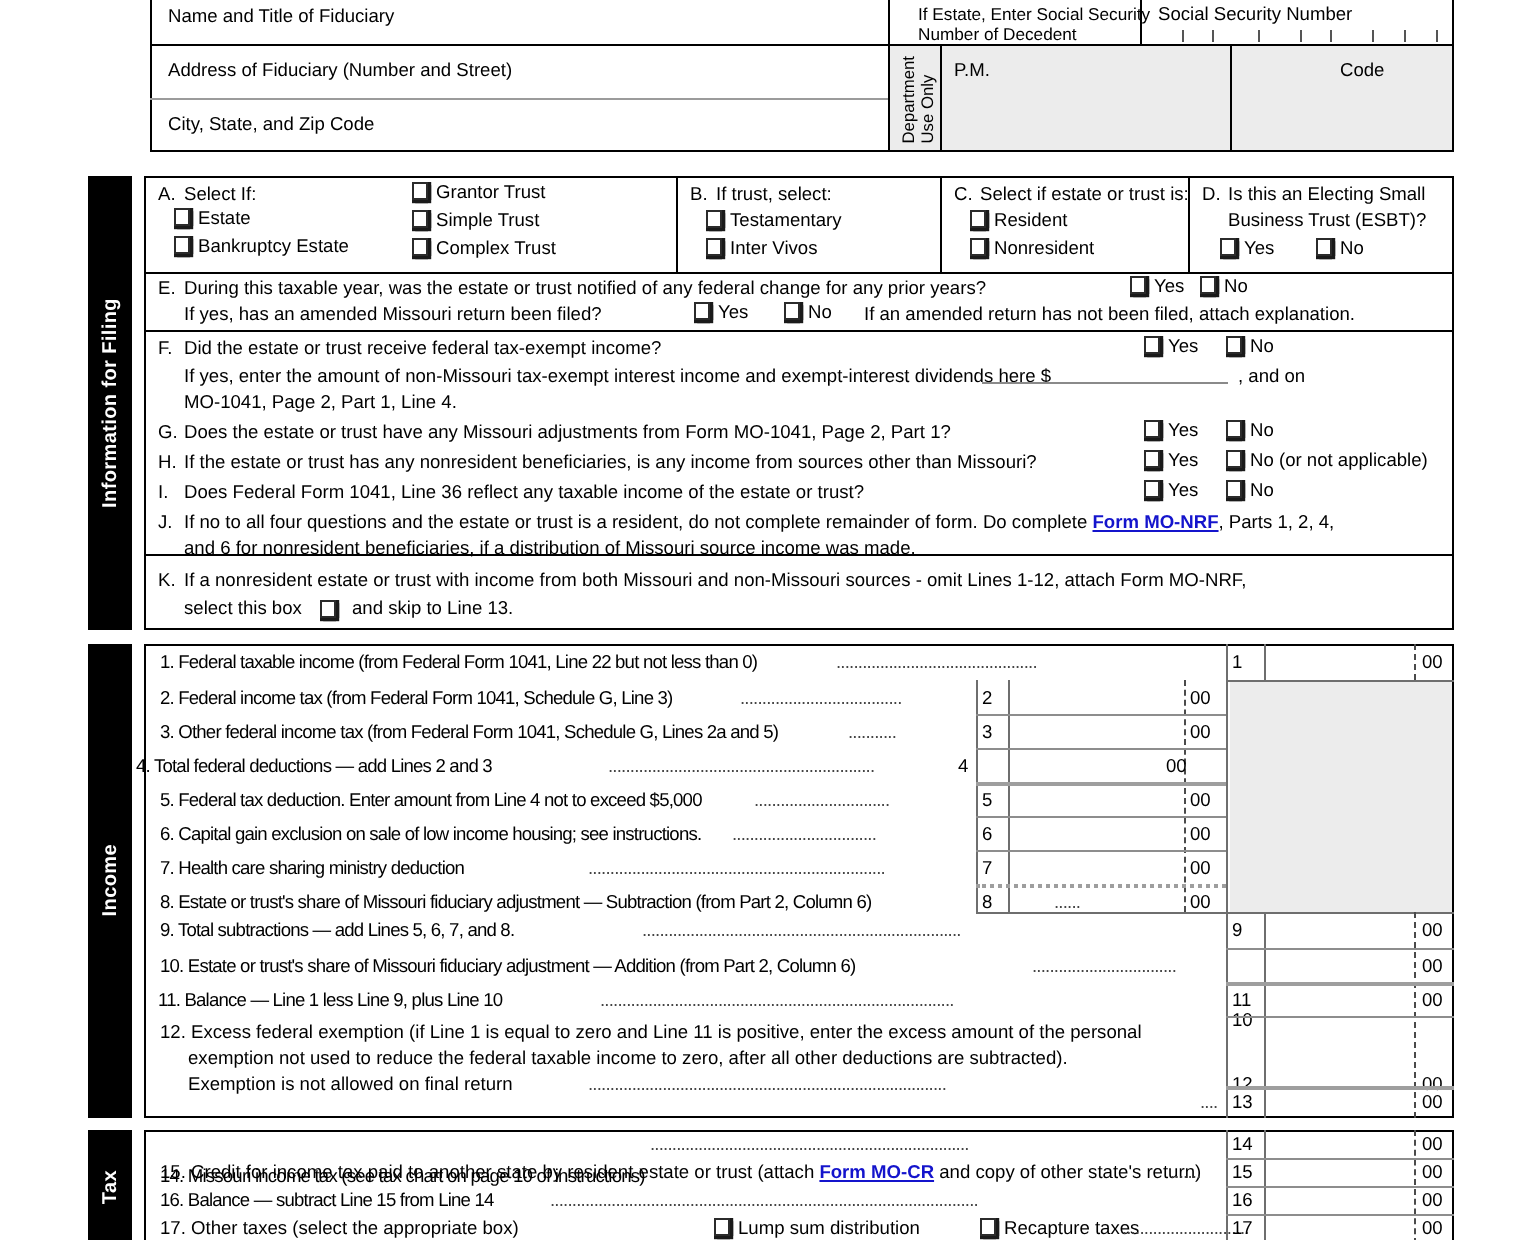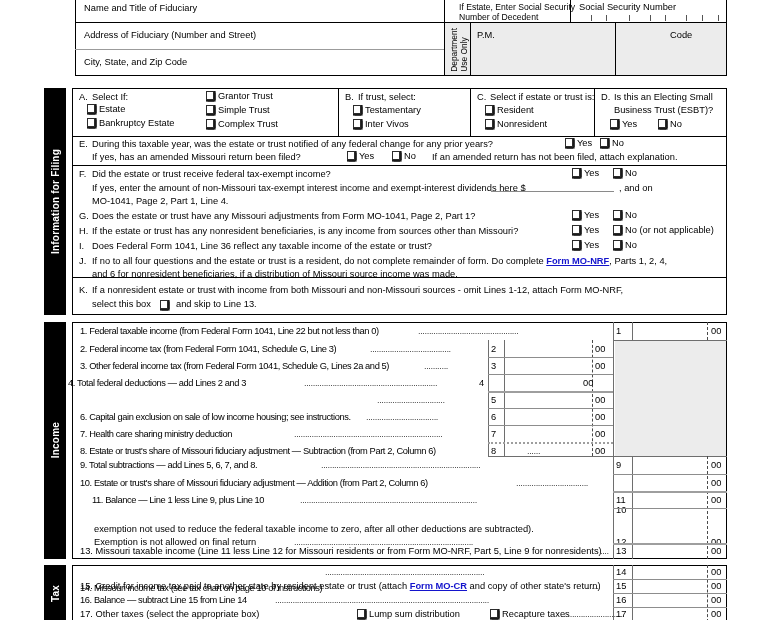--- a/index.html
+++ b/index.html
@@ -285,20 +285,21 @@
 
   <div class="bx" style="left:60px; top:374px; width:655px; height:17px;">
     <span class="lbl leader" style="left:8px; top:4px;">4. Total federal deductions — add Lines 2 and 3</span>
     <span class="lbl leader" style="left:244px; top:4px; color:#444;">.............................................................</span>
     <span class="lbl" style="left:419px; top:4px;">4</span>
     <span class="lbl" style="left:523px; top:4px;">00</span>
   </div>
   <div class="bx" style="left:488px; top:391px; width:125px; height:0; border-top:2px solid #9e9e9e;"></div>
 
   <div class="bx" style="left:72px; top:391px; width:655px; height:17px;">
+    <span class="lbl leader" style="left:8px; top:4px;">5. Federal tax deduction.  Enter amount from Line 4 not to exceed $5,000</span>
     <span class="lbl leader" style="left:305px; top:4px; color:#444;">...............................</span>
     <span class="lbl" style="left:419px; top:4px;">5</span>
     <span class="lbl" style="left:523px; top:4px;">00</span>
   </div>
   <div class="bx" style="left:488px; top:408px; width:125px; height:0; border-top:1px solid #8d8d8d;"></div>
 
   <div class="bx" style="left:72px; top:408px; width:655px; height:17px;">
     <span class="lbl leader" style="left:8px; top:4px;">6. Capital gain exclusion on sale of low income housing; see instructions.</span>
     <span class="lbl leader" style="left:294px; top:4px; color:#444;">.................................</span>
     <span class="lbl" style="left:419px; top:4px;">6</span>
@@ -335,38 +336,38 @@
 
   <div class="bx" style="left:72px; top:474px; width:759px; height:17px;">
     <span class="lbl leader" style="left:8px; top:4px;">10. Estate or trust's share of Missouri fiduciary adjustment — Addition (from Part 2, Column 6)</span>
     <span class="lbl leader" style="left:444px; top:4px; color:#444;">.................................</span>
     <span class="lbl" style="left:544px; top:4px;margin-top:27px;">10</span>
     <span class="lbl" style="left:639px; top:4px;">00</span>
   </div>
   <div class="bx" style="left:613px; top:491px; width:114px; height:0; border-top:2px solid #9e9e9e;"></div>
 
   <div class="bx" style="left:72px; top:491px; width:655px; height:17px;">
-    <span class="lbl leader" style="left:20px; top:4px;">11. Balance — Line 1 less Line 9, plus Line 10</span>
+    <span class="lbl leader" style="left:7px; top:4px;">11. Balance — Line 1 less Line 9, plus Line 10</span>
     <span class="lbl leader" style="left:228px; top:4px; color:#444;">.................................................................................</span>
     <span class="lbl" style="left:544px; top:4px;">11</span>
     <span class="lbl" style="left:639px; top:4px;">00</span>
   </div>
   <div class="bx" style="left:613px; top:508px; width:114px; height:0; border-top:1px solid #8d8d8d;"></div>
 
   <div class="bx" style="left:72px; top:508px; width:655px; height:35px;">
+    <span class="lbl" style="left:8px; top:3px;">12. Excess federal exemption (if Line 1 is equal to zero and Line 11 is positive, enter the excess amount of the personal</span>
     <span class="lbl" style="left:22px; top:16px;">exemption not used to reduce the federal taxable income to zero, after all other deductions are subtracted).</span>
     <span class="lbl" style="left:22px; top:29px;">Exemption is not allowed on final return</span>
     <span class="lbl leader" style="left:222px; top:29px; color:#444;">..................................................................................</span>
     <span class="lbl" style="left:544px; top:29px;">12</span>
     <span class="lbl" style="left:639px; top:29px;">00</span>
   </div>
   <div class="bx" style="left:613px; top:543px; width:114px; height:0; border-top:2px solid #9e9e9e;"></div>
 
   <div class="bx" style="left:72px; top:543px; width:655px; height:16px;">
-    <span class="lbl" style="left:8px; top:3px;">13. Missouri taxable income (Line 11 less Line 12 for Missouri residents or from Form MO-NRF, Part 5, Line 9 for nonresidents)</span>
     <span class="lbl leader" style="left:528px; top:3px; color:#444;">....</span>
     <span class="lbl" style="left:544px; top:3px;">13</span>
     <span class="lbl" style="left:639px; top:3px;">00</span>
   </div>
 
   <div class="vtab" style="left:44px; top:565px; width:22px; height:57px;">
     <span>Tax</span>
   </div>
 
   <div class="bx bdr" style="left:72px; top:565px; width:655px; height:57px;"></div>

